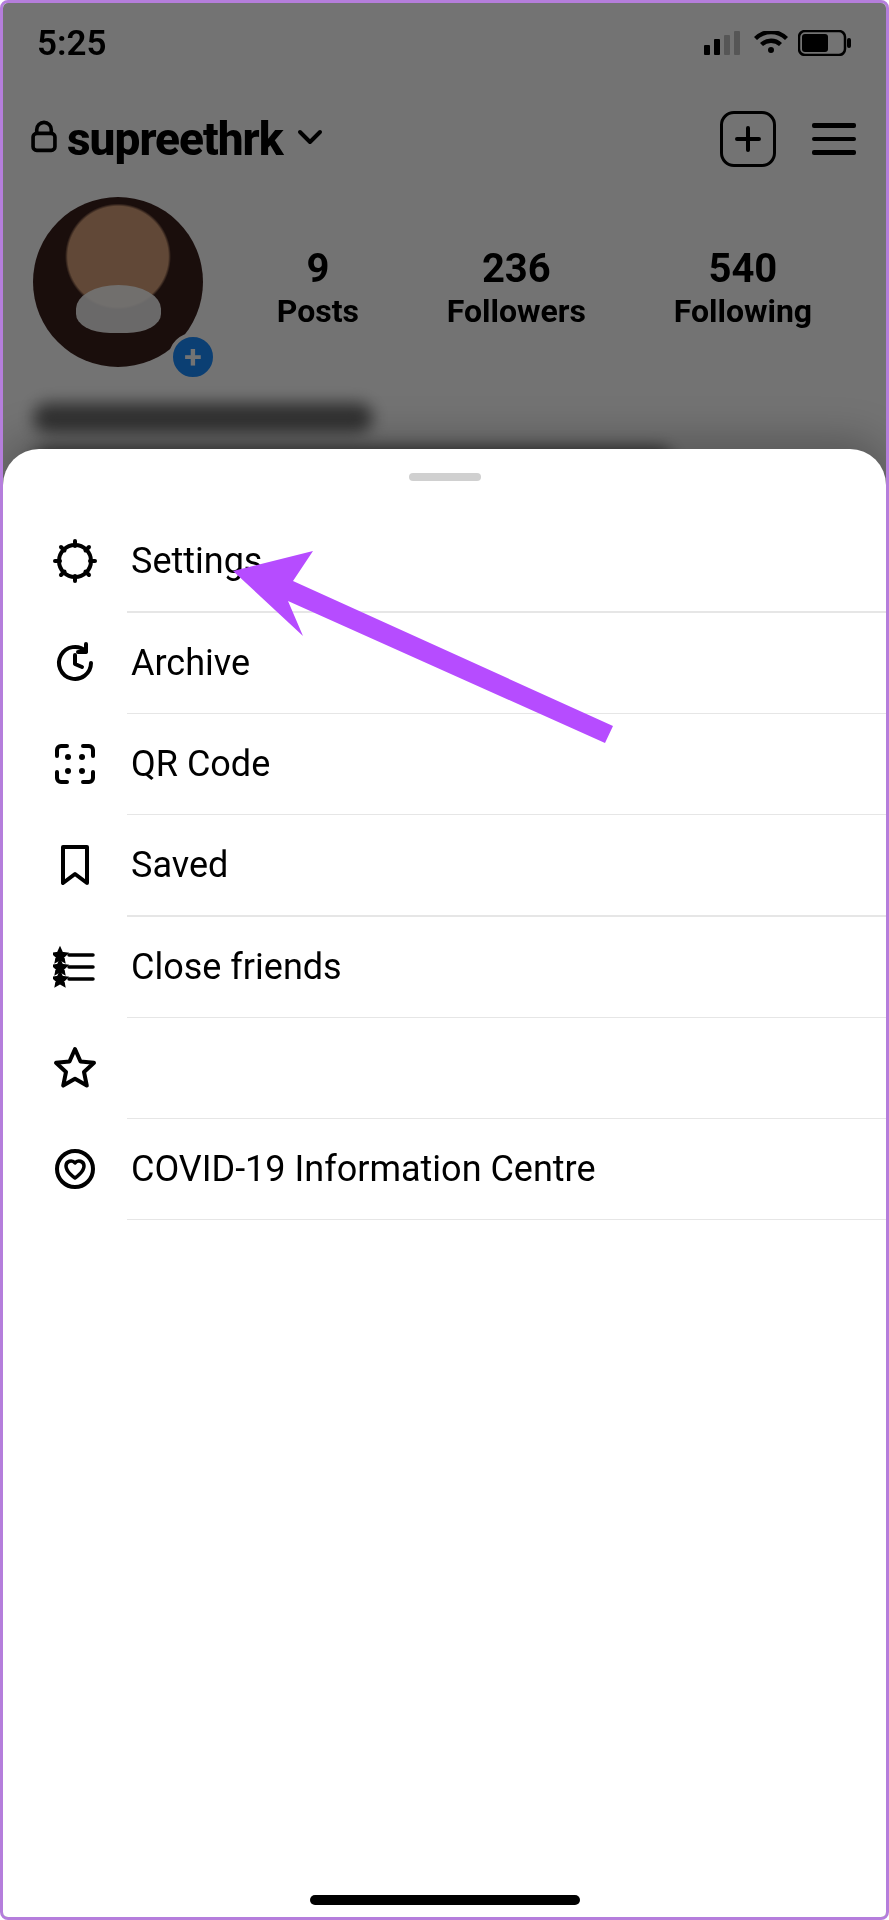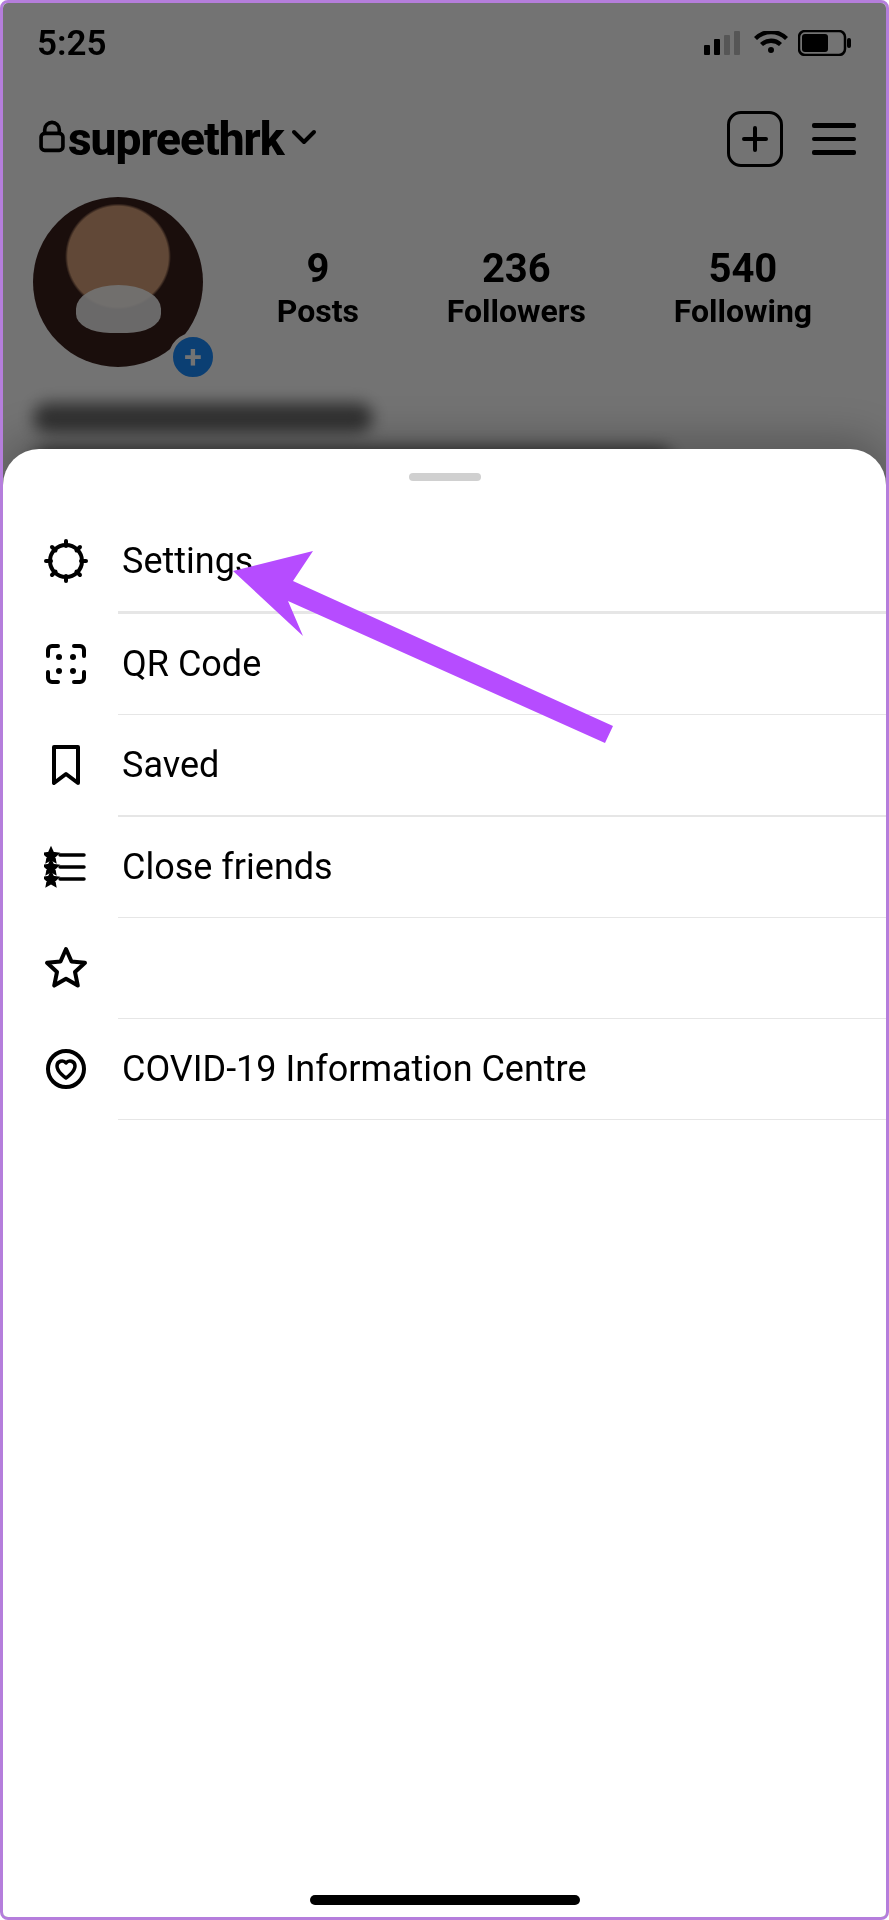--- a/index.html
+++ b/index.html
@@ -37,22 +37,22 @@
     display: flex;
     align-items: center;
     gap: 10px;
   }
   .status-right svg { display: block; }
 
   
   .profile-header {
     display: flex;
     align-items: center;
-    padding: 28px 30px 18px 34px;
-    gap: 1px;
+    padding: 28px 30px 18px 26px;
+    gap: 8px;
   }
   .lock-icon { width: 30px; height: 34px; }
   .username {
     font-size: 46px;
     font-weight: 800;
     letter-spacing: -1px;
   }
   .chevron { margin-left: 6px; }
   .header-spacer { flex: 1; }
   .create-btn {
@@ -131,21 +131,21 @@
     background: #fff;
     border-radius: 36px 36px 0 0;
     box-shadow: 0 -10px 40px rgba(0,0,0,0.25);
     padding-top: 20px;
   }
   .handle {
     width: 72px; height: 8px; border-radius: 4px;
     background: #d0d0d0;
     margin: 4px auto 30px;
   }
-  .menu { padding: 0 0 0 7px; }
+  .menu { padding: 0 0 0 16px; }
   .menu-item {
     display: flex; align-items: center;
     padding: 24px 30px 24px 34px;
     min-height: 100px;
     gap: 34px;
     cursor: pointer;
   }
   .menu-icon {
     width: 44px; height: 44px;
     display: flex; align-items: center; justify-content: center;
@@ -285,20 +285,30 @@
               <line x1="32.5" y1="11.5" x2="36" y2="8"></line>
             </g>
           </svg>
       </span>
       <span class="menu-label">Settings</span>
     </div>
     <div class="divider"></div>
 
     <div class="divider"></div>
 
+    <div class="menu-item">
+      <span class="menu-icon">
+        <svg viewBox="0 0 44 44">
+            <path d="M38 22a16 16 0 11-5-11.7" fill="none" stroke="#000" stroke-width="4" stroke-linecap="round"></path>
+            <polyline points="34,4 34,12 26,12" fill="none" stroke="#000" stroke-width="4" stroke-linecap="round" stroke-linejoin="round" transform="translate(-1,-1)"></polyline>
+            <polyline points="22,14 22,23 29,26" fill="none" stroke="#000" stroke-width="4" stroke-linecap="round" stroke-linejoin="round"></polyline>
+          </svg>
+      </span>
+      <span class="menu-label">Archive</span>
+    </div>
     <div class="divider"></div>
 
     <div class="menu-item">
       <span class="menu-icon">
         <svg viewBox="0 0 44 44" stroke="#000" stroke-width="4" fill="none" stroke-linecap="round">
             <path d="M4 14V8a4 4 0 014-4h6"></path>
             <path d="M30 4h6a4 4 0 014 4v6"></path>
             <path d="M40 30v6a4 4 0 01-4 4h-6"></path>
             <path d="M14 40H8a4 4 0 01-4-4v-6"></path>
             <circle cx="15" cy="15" r="3" fill="#000" stroke="none"></circle>

